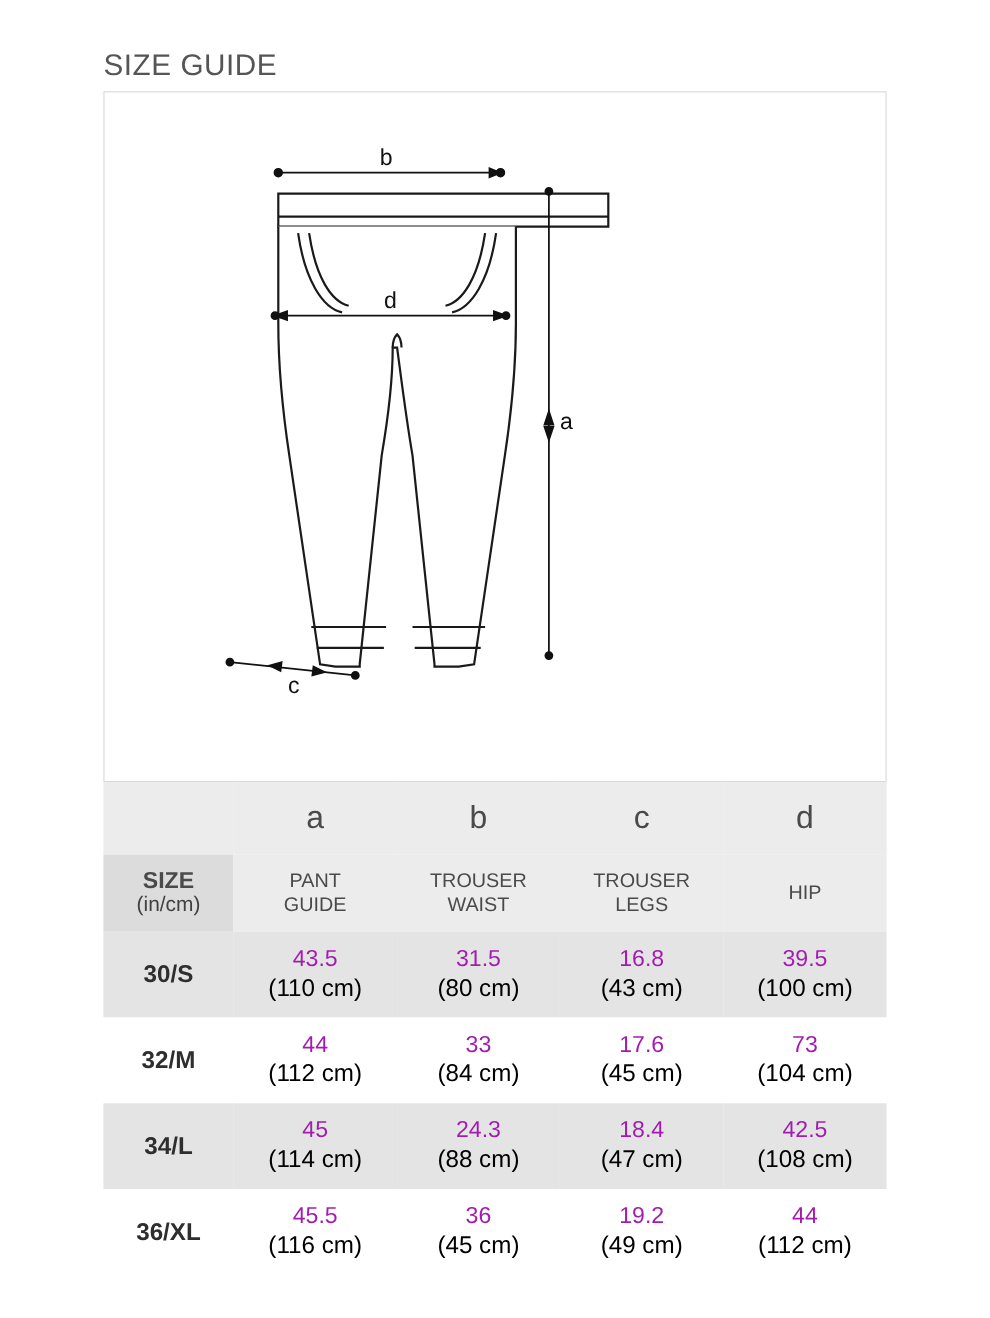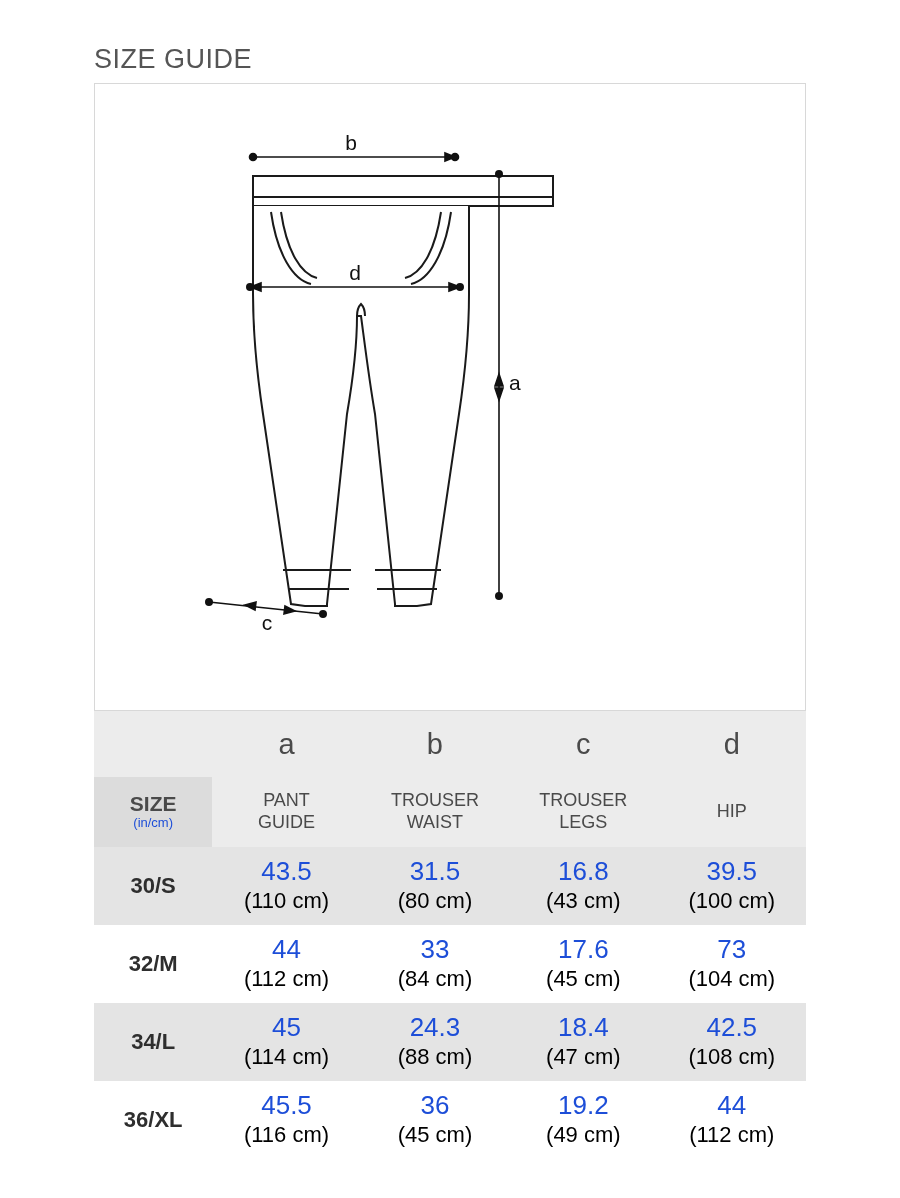--- a/index.html
+++ b/index.html
@@ -80,24 +80,24 @@
     background: #dcdcdc;
     margin-top: 16px;
   }
   .head-size-main {
     font-size: 21px;
     font-weight: bold;
     display: block;
     line-height: 1.05;
   }
   .head-size-sub {
-    font-size: 13px;
+    font-size: 19px;
     display: block;
     line-height: 1.2;
-    color: #1d4ed8;
+    color: #404040;
   }
   .head-label {
     font-size: 18px;
     line-height: 1.22;
     display: block;
     color: #4a4a4a;
   }
   
   .data-row td {
     height: 78px;
@@ -109,22 +109,22 @@
     background: #ffffff;
   }
   .data-row td.size-col {
     font-size: 22px;
     font-weight: bold;
     color: #2e2e2e;
     margin-left: 16px;
   }
   .val-in {
     display: block;
-    font-size: 26px;
-    color: #1d4ed8;
+    font-size: 21px;
+    color: #a21caf;
     line-height: 1.15;
   }
   .val-cm {
     display: block;
     font-size: 22px;
     color: #000000;
     line-height: 1.3;
   }
   .col-size { width: 118px; }
   .col-data { width: 148px; }

